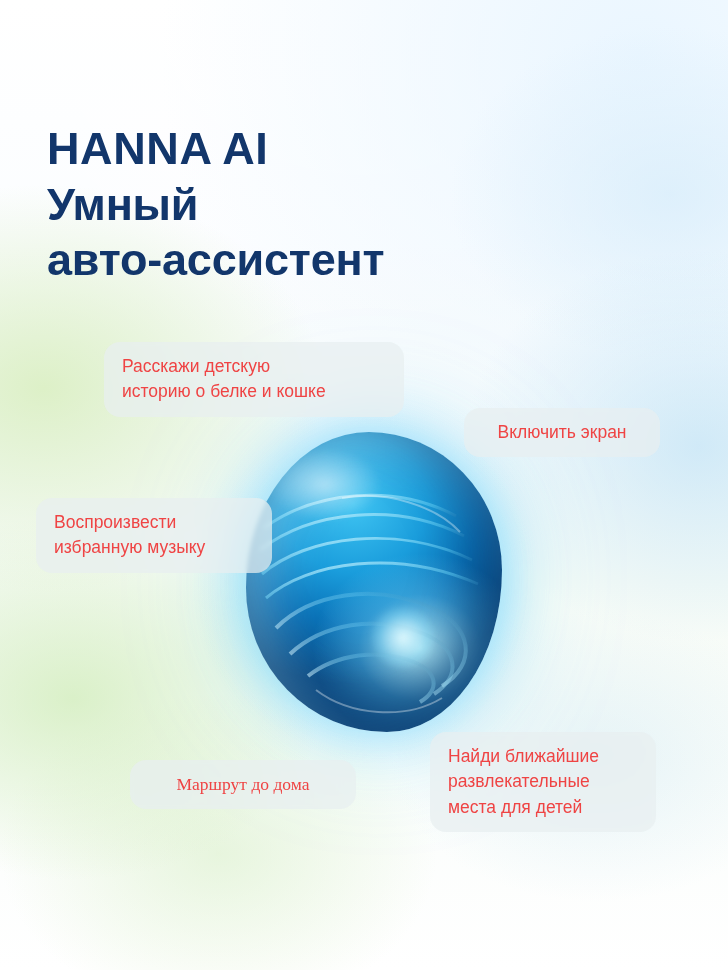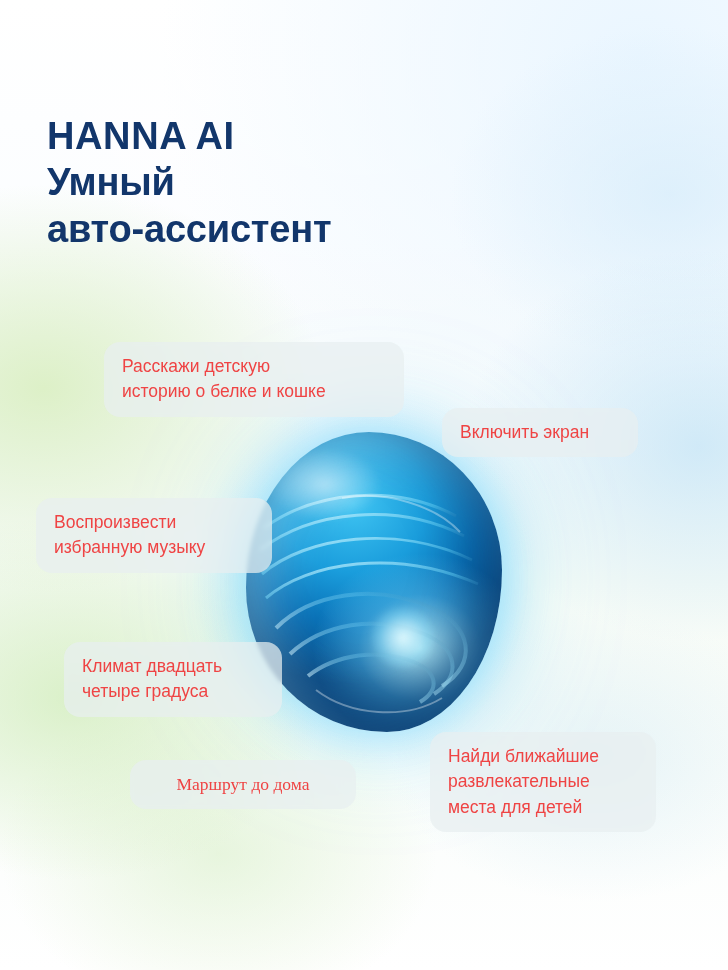--- a/index.html
+++ b/index.html
@@ -49,21 +49,21 @@
     background: radial-gradient(34% 26% at 50% 60%, rgba(160,235,255,0.45) 0%, rgba(160,235,255,0) 70%);
   }
 
   
   .headline {
     position: absolute;
     left: 47px;
     top: 66px;
     color: #12366b;
     font-weight: 700;
-    font-size: 38px;
+    font-size: 45px;
     line-height: 1.23;
     letter-spacing: -0.2px;
     white-space: pre-line;
   }
   .headline .brand {
     display: block;
     letter-spacing: 0.6px;
   }
 
   
@@ -128,21 +128,21 @@
     background: rgba(232, 238, 240, 0.72);
     color: #ef4444;
     font-size: 17.5px;
     line-height: 1.45;
     padding: 12px 18px;
     box-sizing: border-box;
     white-space: pre-line;
     backdrop-filter: blur(2px);
   }
   .b1 { left: 104px;  top: 342px; width: 300px; }
-  .b2 { left: 442px;  top: 408px; width: 196px; }
+  .b2 { left: 464px;  top: 408px; width: 196px; text-align: center; }
   .b3 { left: 36px;   top: 498px; width: 236px; }
   .b4 { left: 488px;  top: 554px; width: 200px; }
   .b5 { left: 64px;   top: 642px; width: 218px; }
   .b6 { left: 130px;  top: 760px; width: 226px; text-align: center; font-family: Liberation Serif, serif; }
   .b7 { left: 430px;  top: 732px; width: 226px; }
 </style>
 </head>
 <body>
 
 <div id="poster">
@@ -192,20 +192,18 @@
       <div class="orb-sheen"></div>
       <div class="orb-core"></div>
     </div>
   </div>
 
   <div class="bubble b1">Расскажи детскую
 историю о белке и кошке</div>
   <div class="bubble b2">Включить экран</div>
   <div class="bubble b3">Воспроизвести
 избранную музыку</div>
-  <div class="bubble b5">Климат двадцать
-четыре градуса</div>
   <div class="bubble b6">Маршрут до дома</div>
   <div class="bubble b7">Найди ближайшие
 развлекательные
 места для детей</div>
 
 </div>
 
 </body></html>

